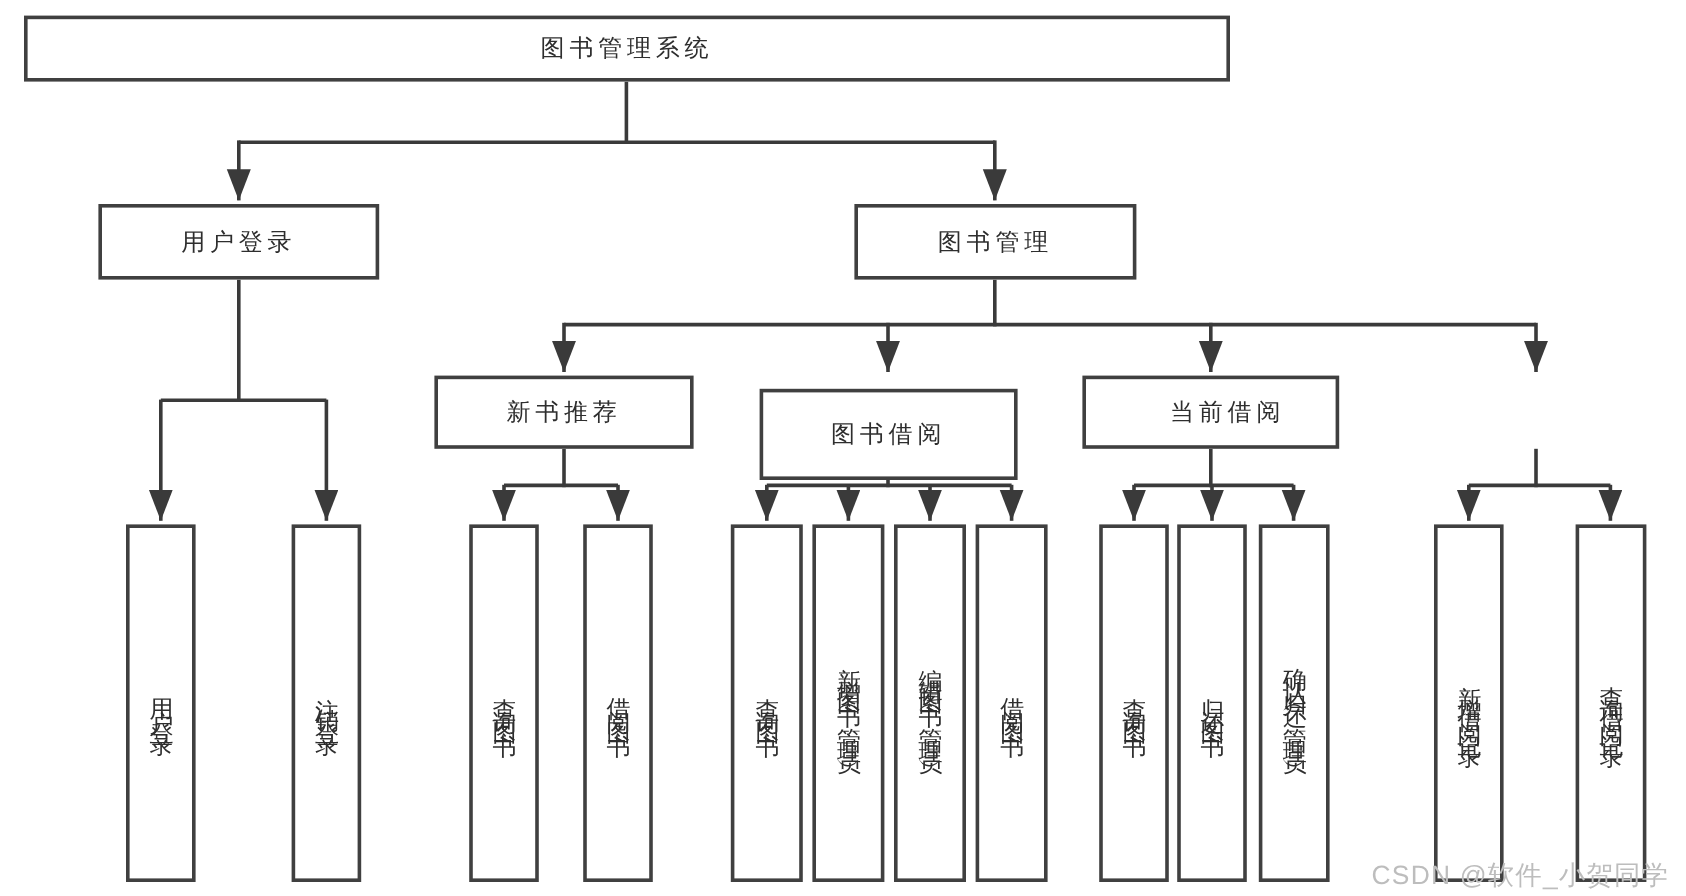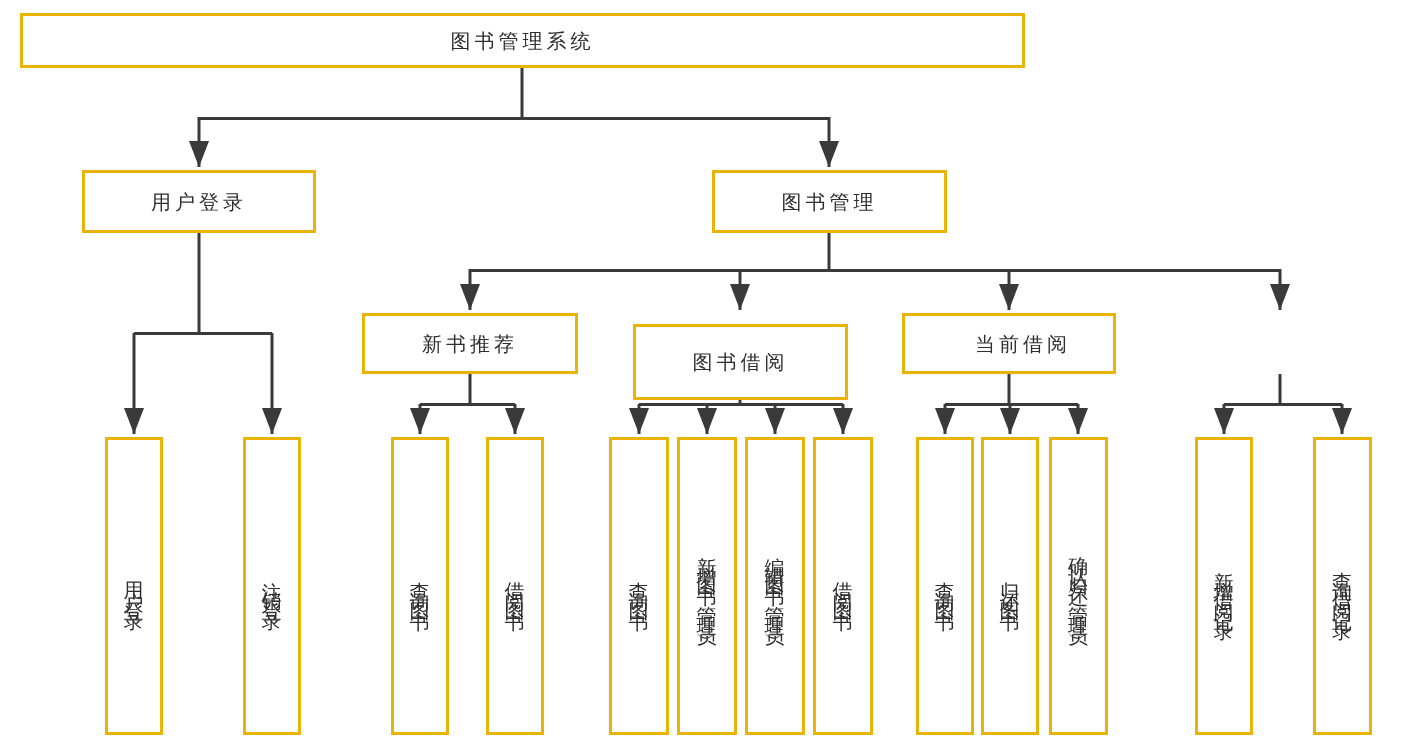--- a/index.html
+++ b/index.html
@@ -3,21 +3,21 @@
 <meta charset="utf-8">
 <style>
   html,body{margin:0;padding:0;background:#ffffff;}
   .stage{
     position:relative;width:1405px;height:747px;background:#ffffff;overflow:hidden;
     font-family:"Liberation Sans","DejaVu Sans",sans-serif;
   }
   .wires{position:absolute;left:0;top:0;width:1405px;height:747px;pointer-events:none;}
   .node{
     position:absolute;box-sizing:border-box;background:#ffffff;
-    border:3px solid #eab308;color:#2e2e2e;
+    border:3px solid #404040;color:#2e2e2e;
     display:flex;align-items:center;justify-content:center;
     font-size:20px;letter-spacing:4px;line-height:1;white-space:nowrap;
     z-index:2;
   }
   .leaf{
     writing-mode:vertical-rl;text-orientation:mixed;
     letter-spacing:10px;white-space:normal;
     padding:6px 0;
   }
   .watermark{
@@ -101,14 +101,15 @@
   <div class="node leaf" style="left:745px;top:437px;width:60px;height:298px;">编辑图书（管理员）</div>
   <div class="node leaf" style="left:813px;top:437px;width:60px;height:298px;">借阅图书</div>
 
   <div class="node leaf" style="left:916px;top:437px;width:58px;height:298px;">查询图书</div>
   <div class="node leaf" style="left:981px;top:437px;width:58px;height:298px;">归还图书</div>
   <div class="node leaf" style="left:1049px;top:437px;width:59px;height:298px;">确认归还（管理员）</div>
 
   <div class="node leaf" style="left:1195px;top:437px;width:58px;height:298px;">新增借阅记录</div>
   <div class="node leaf" style="left:1313px;top:437px;width:59px;height:298px;">查询借阅记录</div>
 
+  <div class="watermark">CSDN @软件_小贺同学</div>
 
 </div>
 
 </body></html>

